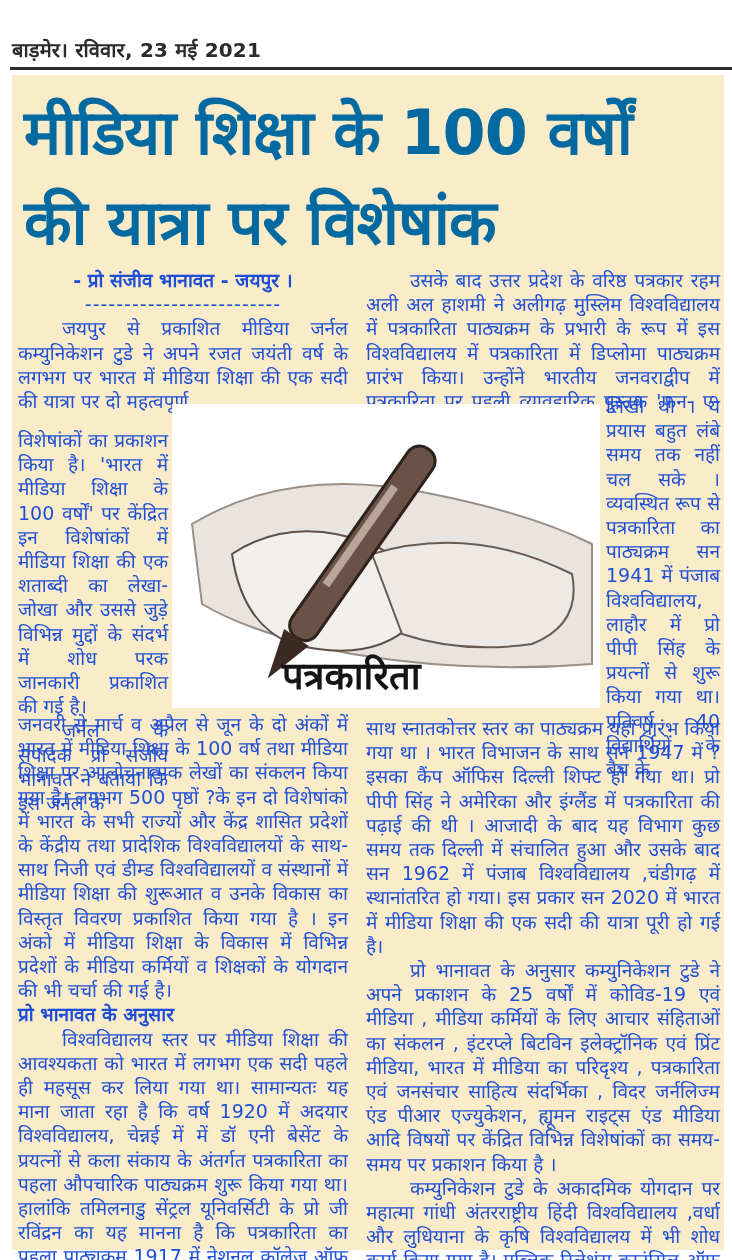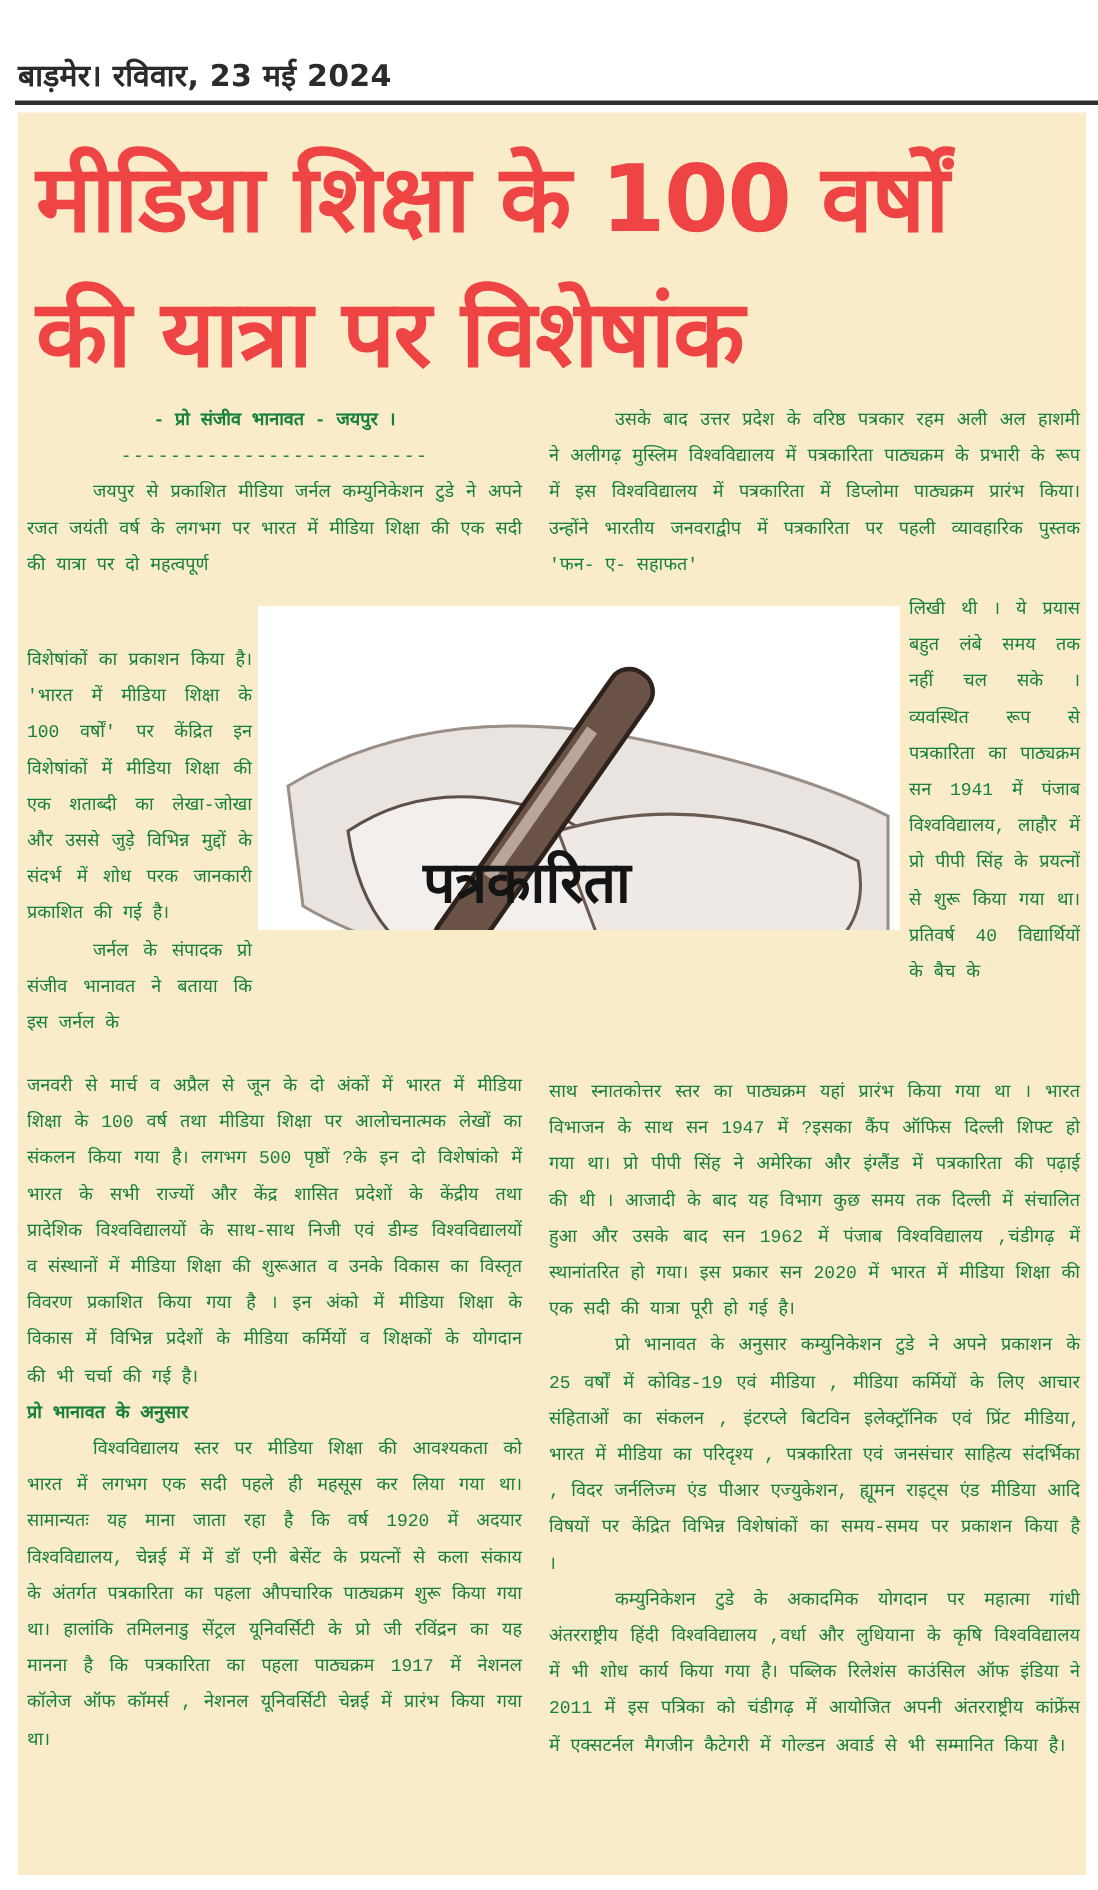--- a/index.html
+++ b/index.html
@@ -2,41 +2,41 @@
 <html><head>
 <meta charset="utf-8">
 <style>
   html, body { margin:0; padding:0; background:#ffffff; }
   body { width:732px; height:1260px; position:relative; overflow:hidden;
          font-family:"DejaVu Sans","Liberation Sans",sans-serif; color:#2a2420; }
   .dateline { position:absolute; left:12px; top:36px; font-size:20px; font-weight:bold;
               color:#2b2b2b; letter-spacing:0.2px; white-space:nowrap; }
   .rule { position:absolute; left:10px; right:0; top:67px; height:3px; background:#2e2e2e; }
   .panel { position:absolute; left:12px; top:75px; width:712px; height:1175px; background:#fbecc9; }
-  .headline { position:absolute; left:24px; top:88px; width:690px; font-weight:bold; color:#ef4444;
+  .headline { position:absolute; left:24px; top:88px; width:690px; font-weight:bold; color:#0369a1;
               font-size:62px; line-height:90px; font-family:"DejaVu Sans",sans-serif; letter-spacing:-1px; }
-  .col { position:absolute; font-size:12px; line-height:24.2px; color:#15803d; text-align:justify;font-family:Liberation Mono, monospace; }
+  .col { position:absolute; font-size:19px; line-height:24.2px; color:#1d4ed8; text-align:justify; }
   .col p { margin:0; }
   .indent { text-indent:44px; }
   .byline { text-align:center; font-weight:bold; }
   .dashes { text-align:center; letter-spacing:1px; }
   .subhead { font-weight:bold; }
   .left-top { left:18px; top:268px; width:330px; }
   .right-top { left:366px; top:268px; width:354px; }
   .left-narrow { left:18px; top:400px; width:150px;margin-top:28px; }
   .right-narrow { left:606px; top:394px; width:114px; }
   .left-bottom { left:18px; top:712px; width:330px; }
   .right-bottom { left:366px; top:716px; width:354px; }
-  .illustration { position:absolute; left:172px; top:404px; width:428px; height:216px; background:#ffffff; overflow:hidden; }
+  .illustration { position:absolute; left:172px; top:404px; width:428px; height:304px; background:#ffffff; overflow:hidden; }
   .illus-caption { position:absolute; left:110px; bottom:8px; font-size:38px; font-weight:bold; color:#141414; }
 </style>
 </head>
 <body>
 
-<div class="dateline">बाड़मेर। रविवार, 23 मई 2024</div>
+<div class="dateline">बाड़मेर। रविवार, 23 मई 2021</div>
 <div class="rule"></div>
 
 <div class="panel"></div>
 
 <div class="headline">
   <div>मीडिया शिक्षा के 100 वर्षों</div>
   <div>की यात्रा पर विशेषांक</div>
 </div>
 
 <div class="col left-top">

